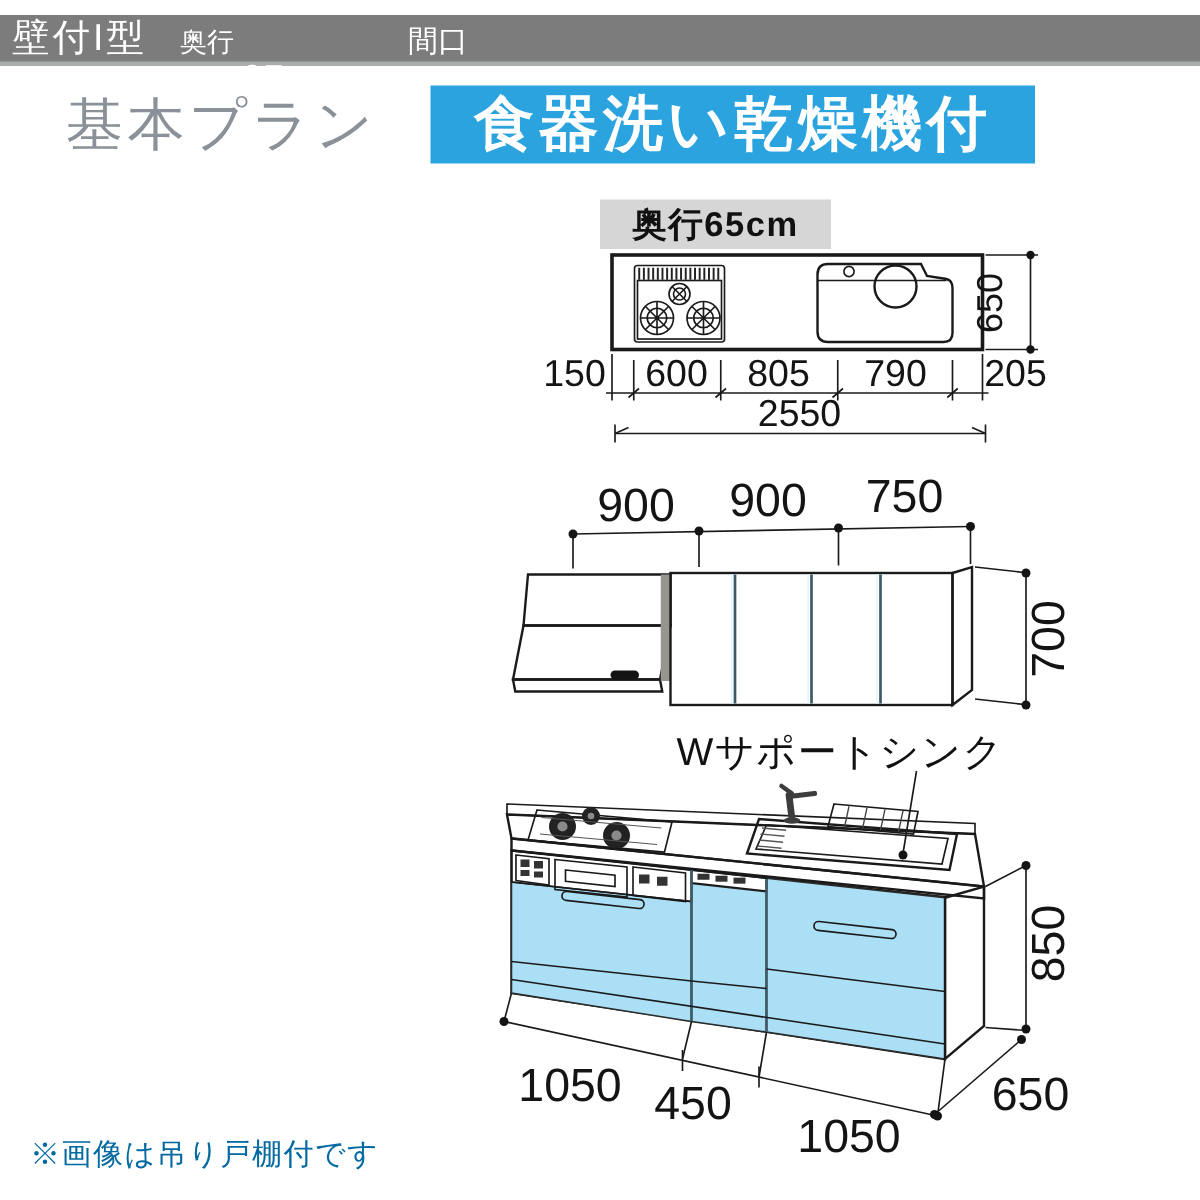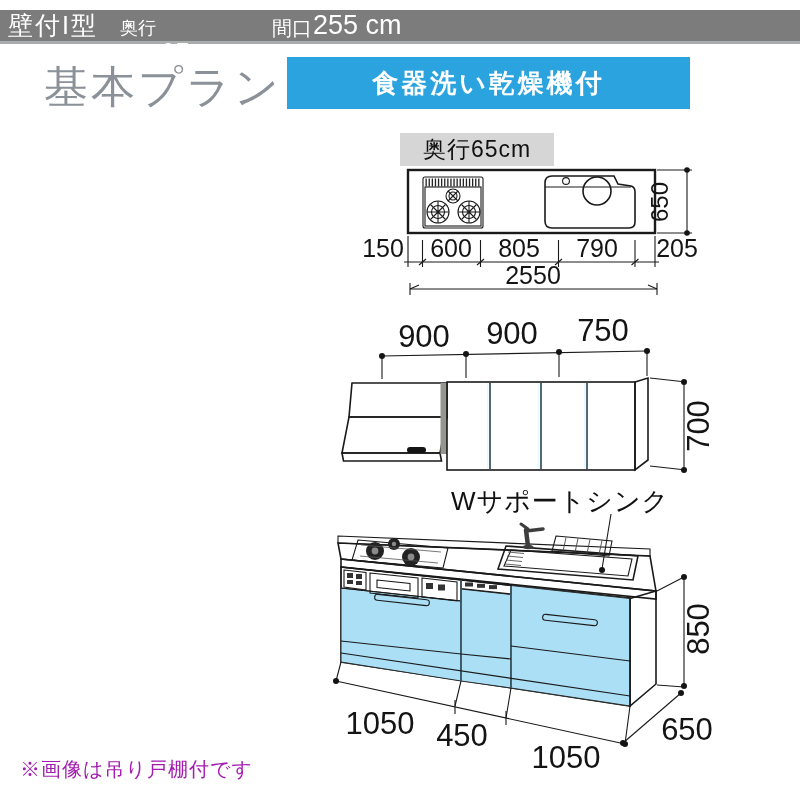--- a/index.html
+++ b/index.html
@@ -7,43 +7,42 @@
        font-family:"Liberation Sans",sans-serif;color:#111;}
   .abs{position:absolute;}
   #headerbar{left:0;top:10px;width:800px;height:31px;background:#7c7c7c;
              border-bottom:3px solid #aaadad;color:#fff;}
   #headerbar span{position:absolute;top:0;line-height:31px;white-space:nowrap;}
   .h-type{left:8px;font-size:25px;letter-spacing:2px;text-align:center;}
   .h-dlab{left:120px;font-size:18px;top:3px !important;text-align:right;}
   .h-dval{left:160px;font-size:27px;margin-top:28px;}
   .h-wlab{left:272px;font-size:20px;top:3px !important;}
   .h-wval{left:313px;font-size:27px;}
-  #plan-title{left:44px;top:58px;font-size:44px;color:#8b9198;letter-spacing:3px;}
+  #plan-title{left:44px;top:58px;font-size:38px;color:#8b9198;letter-spacing:3px;}
   #banner{left:287px;top:57px;width:403px;height:52px;background:#2ba3de;
-          color:#fff;font-size:26px;font-weight:bold;letter-spacing:3px;
+          color:#fff;font-size:40px;font-weight:bold;letter-spacing:3px;
           text-align:center;line-height:52px;}
   #depth-tag{left:400px;top:133px;width:154px;height:33px;background:#d6d6d6;
-             font-size:23px;text-align:center;line-height:33px;letter-spacing:1px;}
+             font-size:23px;text-align:center;line-height:33px;letter-spacing:1px;font-weight:bold;}
   #sink-callout{left:451px;top:484px;font-size:26px;letter-spacing:1px;}
-  #footnote{left:20px;top:756px;font-size:20px;color:#a21caf;letter-spacing:1px;}
+  #footnote{left:20px;top:756px;font-size:20px;color:#0369a1;letter-spacing:1px;}
   svg text{font-family:"Liberation Sans",sans-serif;fill:#141414;}
   .dim{font-size:25px;}
   .dimbig{font-size:31px;}
   .thin{stroke:#1a1a1a;stroke-width:1.1;fill:none;}
   .med{stroke:#1a1a1a;stroke-width:1.6;fill:none;}
 </style>
 </head>
 <body>
 
 <div id="headerbar" class="abs">
   <span class="h-type">壁付I型</span>
   <span class="h-dlab">奥行</span>
   <span class="h-dval">65 cm</span>
   <span class="h-wlab">間口</span>
-  <span class="h-wval">255 cm</span>
 </div>
 
 <div id="plan-title" class="abs">基本プラン</div>
 <div id="banner" class="abs">食器洗い乾燥機付</div>
 <div id="depth-tag" class="abs">奥行65cm</div>
 <div id="sink-callout" class="abs">Wサポートシンク</div>
 <div id="footnote" class="abs">※画像は吊り戸棚付です</div>
 
 <svg class="abs" style="left:0;top:0" width="800" height="800" viewBox="0 0 800 800">
 

